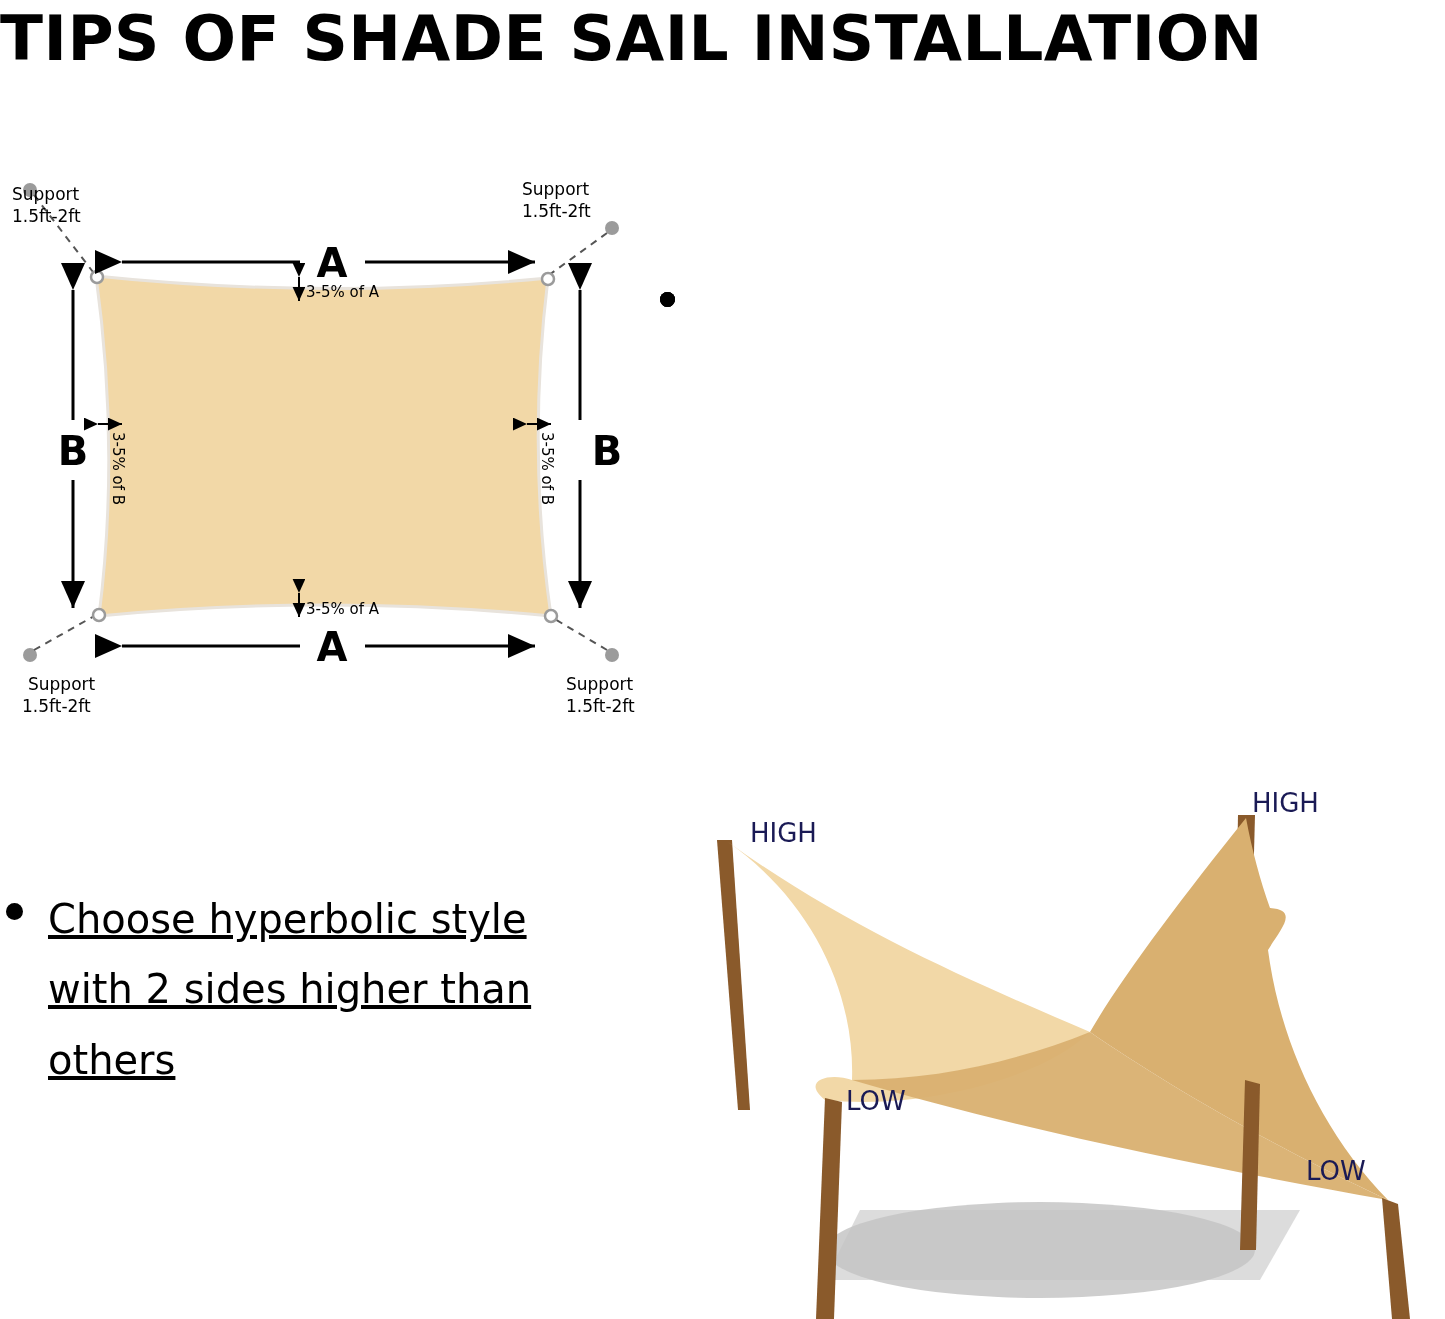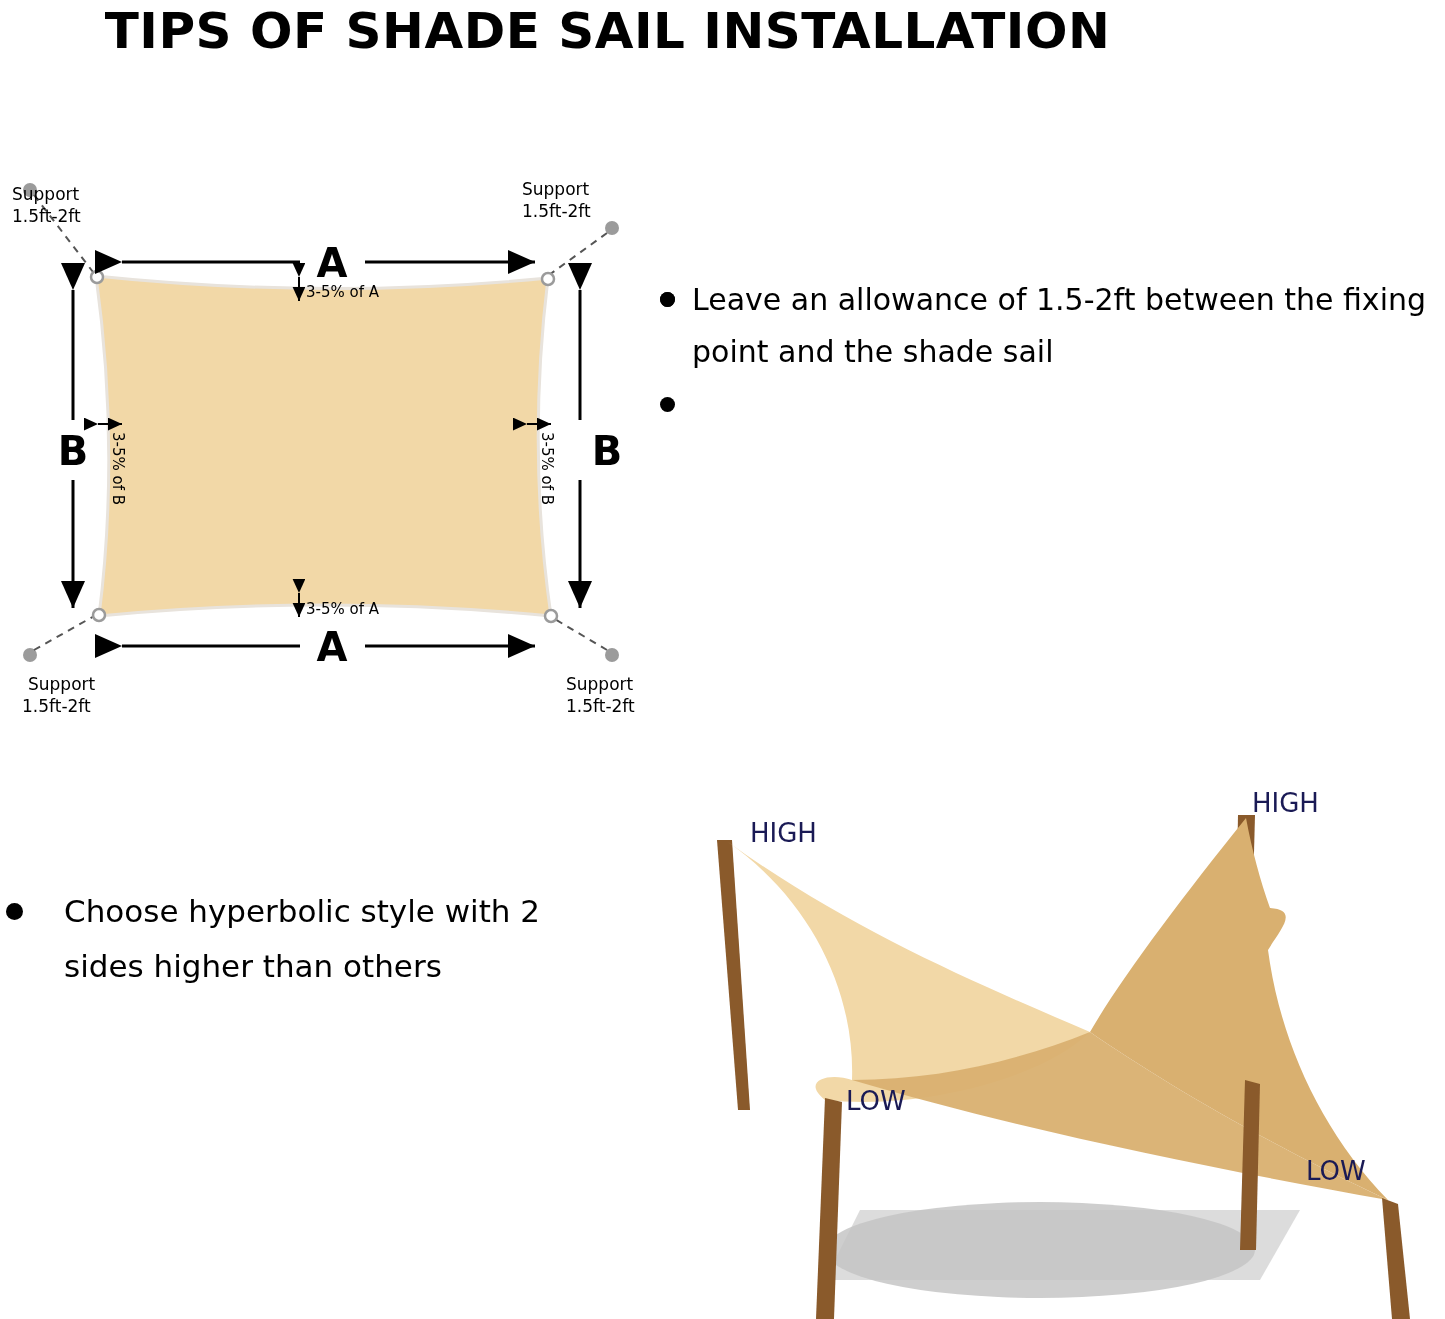--- a/index.html
+++ b/index.html
@@ -14,25 +14,25 @@
     font-family: "DejaVu Sans", sans-serif;
     color: #000000;
     overflow: hidden;
   }
 
   
   #page-title {
     position: absolute;
     top: 2px;
     left: 0;
-    width: 1215px;
-    text-align: center;
+    width: 1445px;
+    text-align: left;
     font-family: "DejaVu Sans", sans-serif;
     font-weight: bold;
-    font-size: 50px;
+    font-size: 63px;
     letter-spacing: 0.5px;
     white-space: nowrap;
   }
 
   
   #diagram-rect {
     position: absolute;
     left: 0px;
     top: 150px;
     width: 660px;
@@ -68,23 +68,24 @@
   .bullet-list li .dot {
     position: absolute;
     left: 12px;
     top: 18px;
     width: 15px;
     height: 15px;
     background: #000;
     border-radius: 50%;
   }
   #bullets-bottom .bullet-list li {
-    padding-left: 64px;
-    font-size: 31px;
+    padding-left: 48px;
+    font-size: 40px;
     line-height: 1.76;
+    text-decoration: underline;
   }
   #bullets-bottom .bullet-list li .dot {
     left: 6px;
     top: 19px;
     width: 17px;
     height: 17px;
   }
 
   
   #diagram-sail {
@@ -198,21 +199,20 @@
   </svg>
 </div>
 
 <div id="bullets-top">
   <ul class="bullet-list">
     <li>
       <span class="dot"></span>
     </li>
     <li>
       <span class="dot"></span>
-      <span>Leave an allowance of 1.5-2ft between the fixing point and the shade sail</span>
     </li>
     <li>
       <span class="dot"></span>
     </li>
   </ul>
 </div>
 
 <div id="bullets-bottom">
   <ul class="bullet-list">
     <li>

